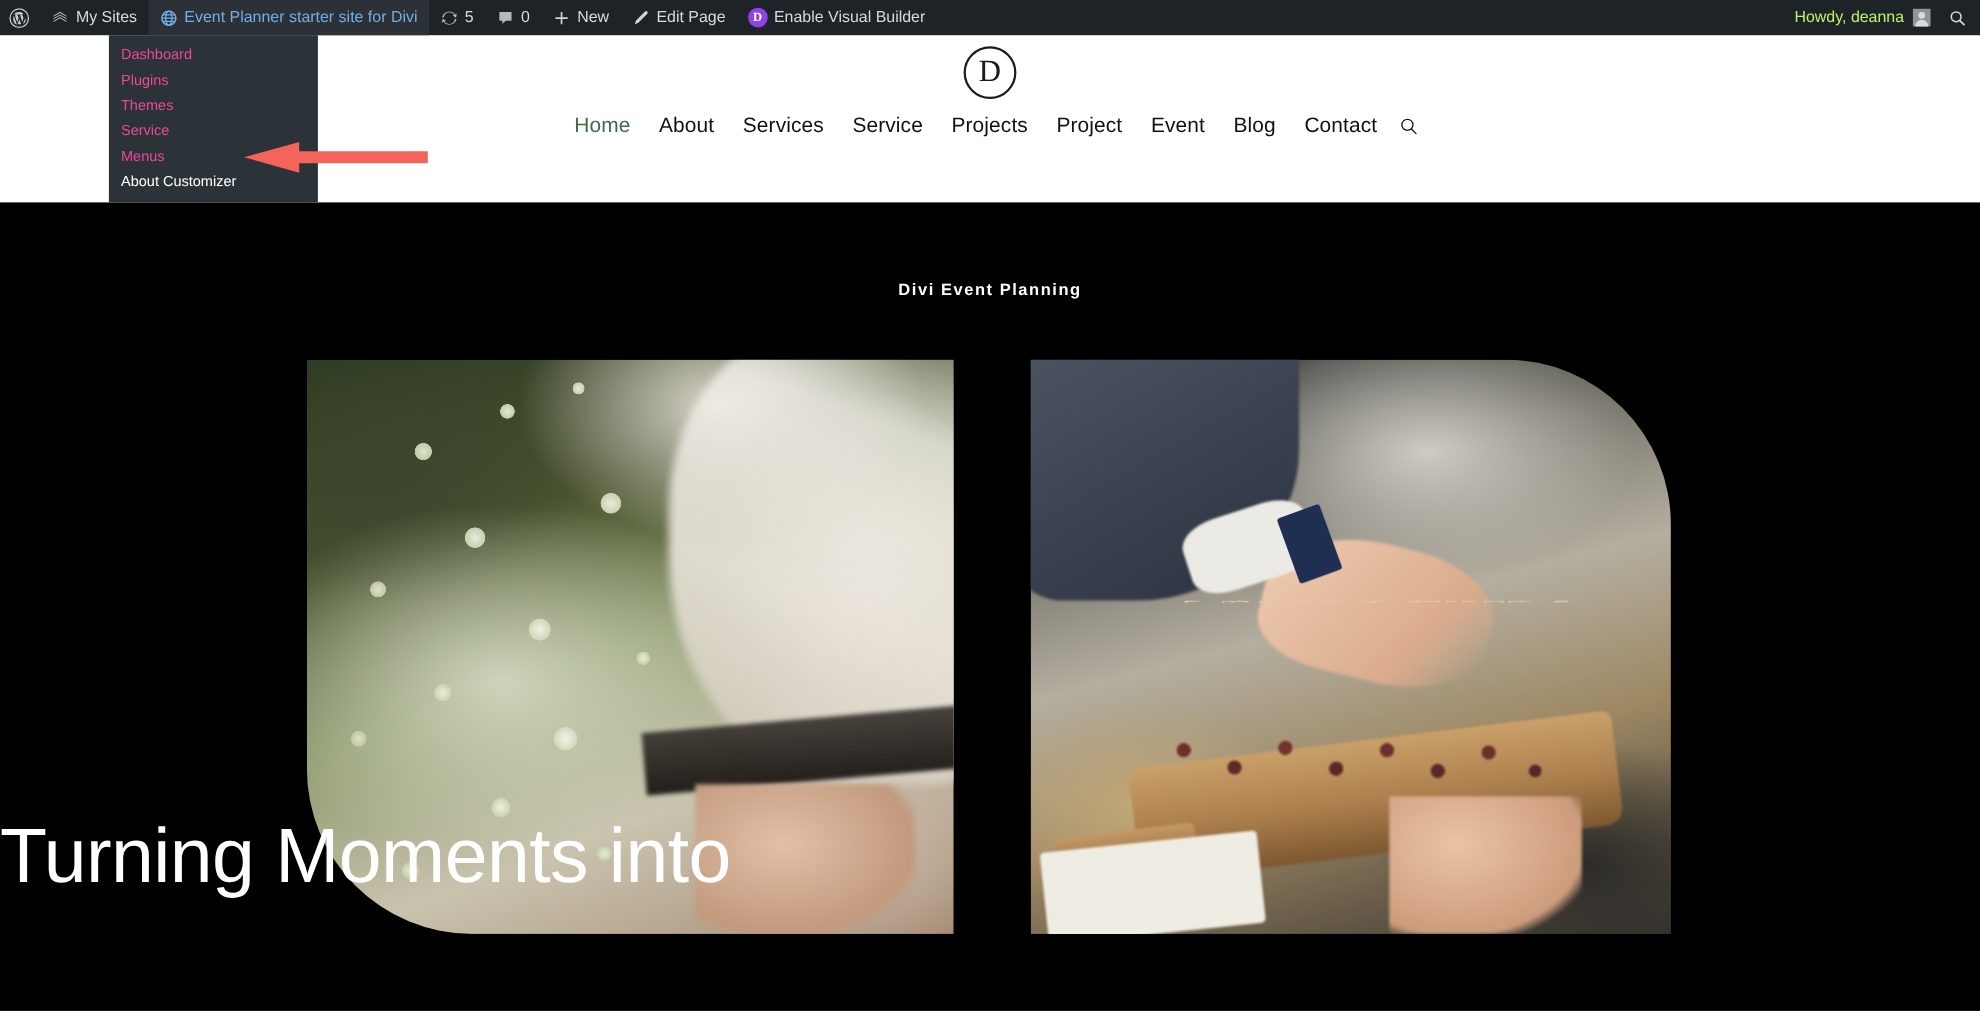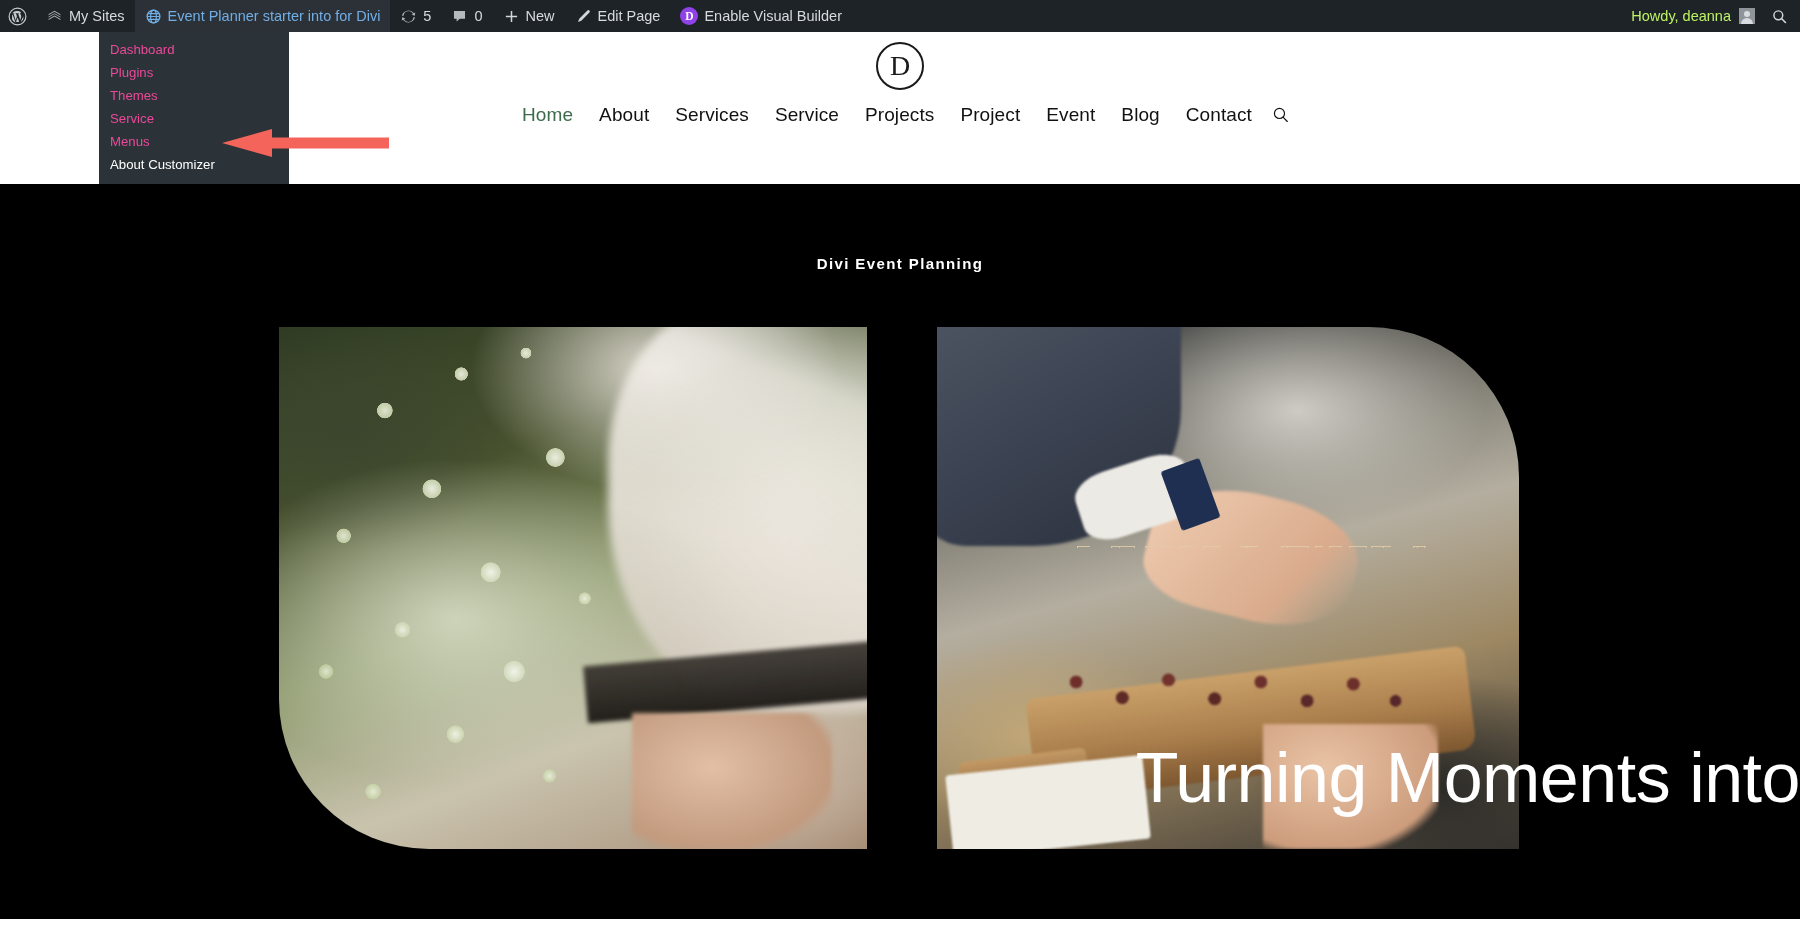--- a/index.html
+++ b/index.html
@@ -365,21 +365,21 @@
     width: 30%; height: 24%;
     background: radial-gradient(ellipse at 35% 35%, #e9c3a5, #cc9c7c 72%, rgba(204,156,124,0) 80%);
     filter: blur(1.4px);
   }
 
   #headline {
     position: absolute;
     left: 0;
     top: 572px;
     width: 100%;
-    text-align: right;
+    text-align: left;
     color: #ffffff;
     font-size: 70px;
     line-height: 1.08;
     font-weight: 400;
     letter-spacing: -0.5px;
     white-space: nowrap;
     z-index: 5;
   }
 </style>
 </head>
@@ -406,21 +406,21 @@
   </div>
 
   <div class="ab-item ab-sitename">
     <span class="icon16">
       <svg viewBox="0 0 20 20">
           <circle cx="10" cy="10" r="7.5" fill="none" stroke="#72aee6" stroke-width="1.6"></circle>
           <ellipse cx="10" cy="10" rx="3.4" ry="7.5" fill="none" stroke="#72aee6" stroke-width="1.4"></ellipse>
           <path d="M2.8 10h14.4M3.6 6.6h12.8M3.6 13.4h12.8" stroke="#72aee6" stroke-width="1.3" fill="none"></path>
         </svg>
     </span>
-    <span>Event Planner starter into for Divi</span>
+    <span>Event Planner starter site for Divi</span>
   </div>
 
   <div class="ab-item">
     <span class="icon16">
       <svg viewBox="0 0 20 20">
           <path fill="#b4b9bd" d="M10 3.6a6.4 6.4 0 0 1 5.5 3.1l-2 .3 3.6 2.5.9-4.3-1.6.9A8 8 0 0 0 2.3 9h1.8A6.4 6.4 0 0 1 10 3.6zm0 12.8a6.4 6.4 0 0 1-5.5-3.1l2-.3L2.9 10.5 2 14.8l1.6-.9A8 8 0 0 0 17.7 11h-1.8a6.4 6.4 0 0 1-5.9 5.4z"></path>
         </svg>
     </span>
     <span>5</span>
   </div>

